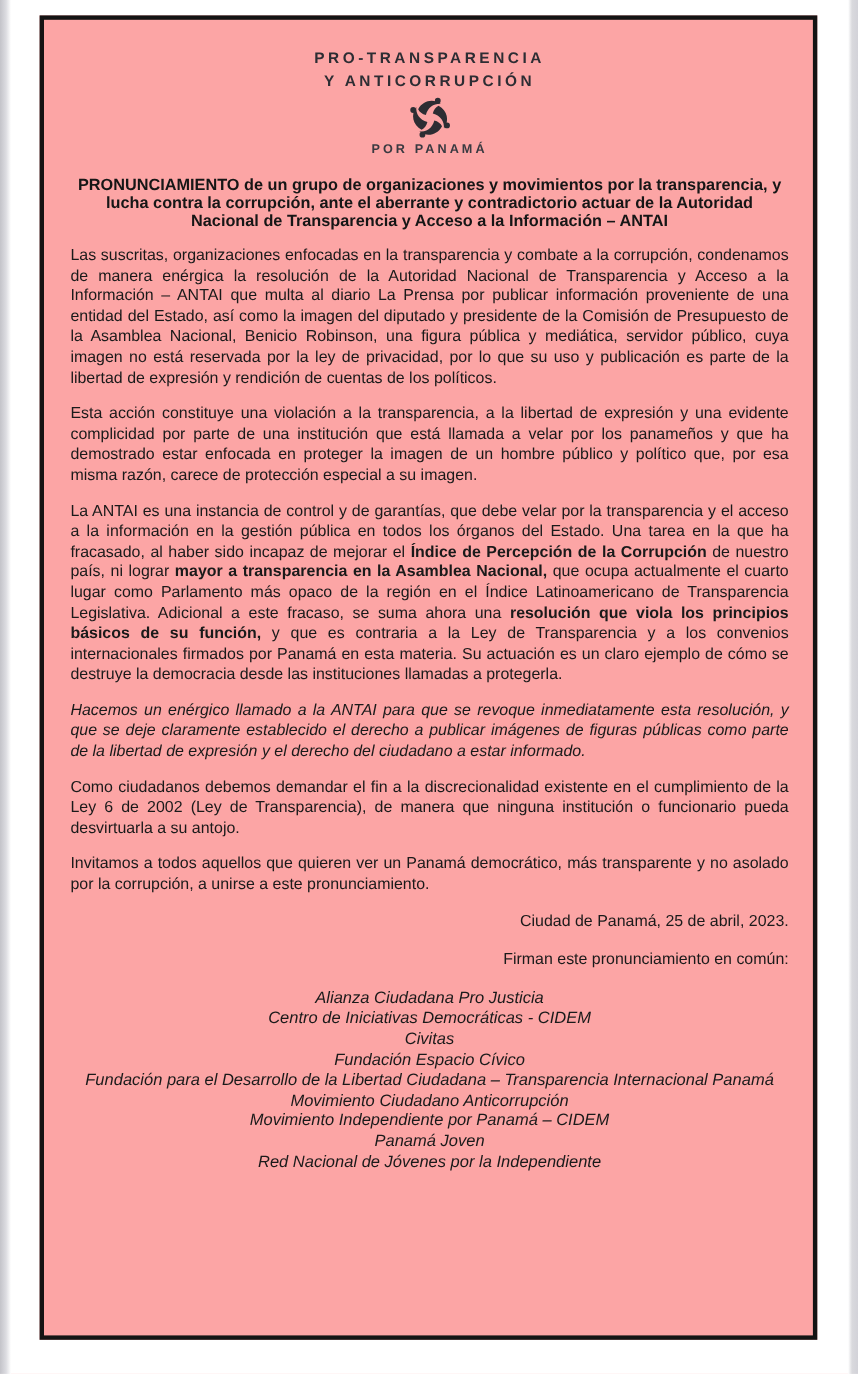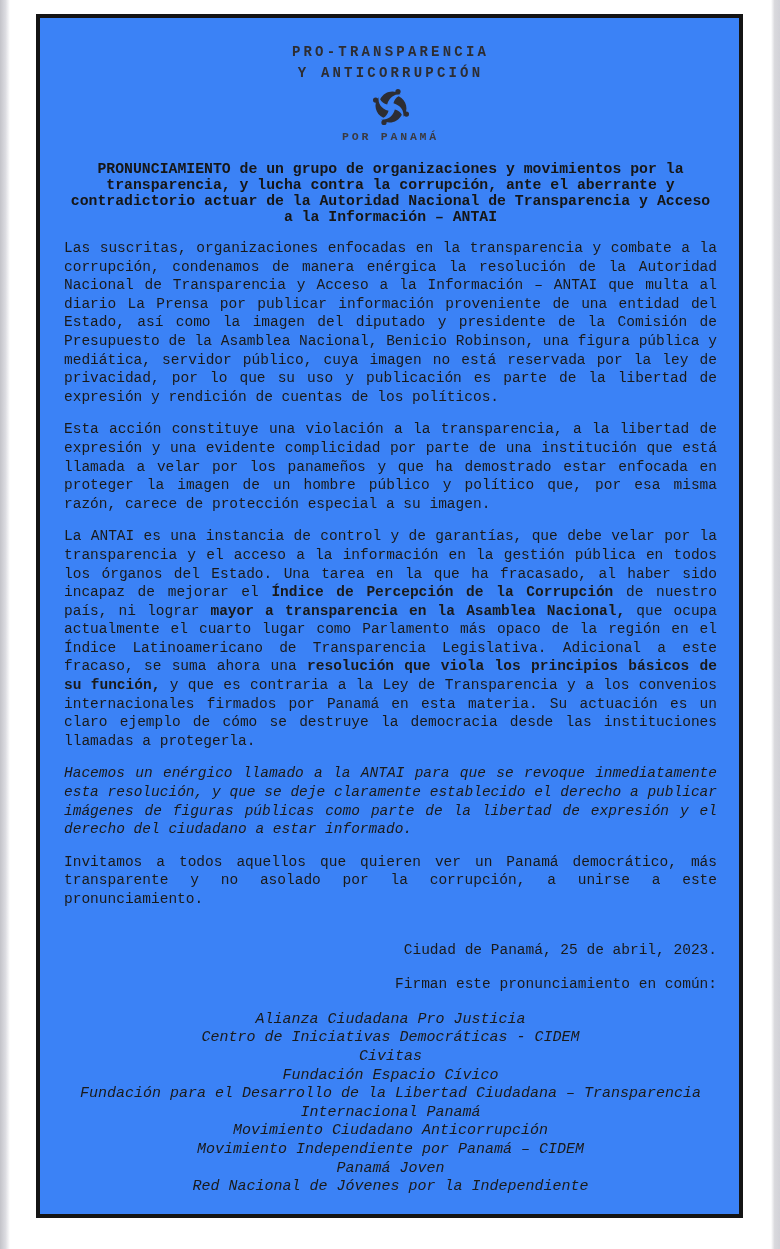--- a/index.html
+++ b/index.html
@@ -17,23 +17,22 @@
   }
   .edge-strip-right {
     position:absolute; right:0; top:0; bottom:0; width:9px;
     background:linear-gradient(to left,#d2d2d8 0%,#d9d9dd 60%,#ffffff 100%);
   }
   .sheet {
     position:absolute; left:36px; top:14px;
     width:707px; height:1204px;
     box-sizing:border-box;
     border:4px solid #141414;
-    background:#3b82f6;
+    background:#fca5a5;
     padding:24px 22px 0 24px;
-    font-family:Liberation Mono, monospace;
   }
   .org-name {
     text-align:center;
     font-weight:bold;
     font-size:14px;
     letter-spacing:3.2px;
     line-height:21px;
     color:#2d2d33;
   }
   .logo-wrap { text-align:center; margin:2px 0 2px; }
@@ -58,21 +57,21 @@
     font-size:14.5px;
     line-height:18.6px;
     text-align:justify;
     margin:14px 0 0;
   }
   .para.em { font-style:italic; }
   .date-line {
     font-size:14.5px;
     line-height:18.6px;
     text-align:right;
-    margin:32px 0 0;
+    margin:15px 0 0;
   }
   .firman-heading {
     font-size:14.5px;
     line-height:18.6px;
     text-align:right;
     margin:16px 0 0;
   }
   .signatories {
     margin:17px 0 0;
     text-align:center;
@@ -125,20 +124,21 @@
   <h1 class="doc-title">PRONUNCIAMIENTO de un grupo de organizaciones y movimientos por la transparencia, y lucha contra la corrupción, ante el aberrante y contradictorio actuar de la Autoridad Nacional de Transparencia y Acceso a la Información – ANTAI</h1>
 
   <p class="para">Las suscritas, organizaciones enfocadas en la transparencia y combate a la corrupción, condenamos de manera enérgica la resolución de la Autoridad Nacional de Transparencia y Acceso a la Información – ANTAI que multa al diario La Prensa por publicar información proveniente de una entidad del Estado, así como la imagen del diputado y presidente de la Comisión de Presupuesto de la Asamblea Nacional, Benicio Robinson, una figura pública y mediática, servidor público, cuya imagen no está reservada por la ley de privacidad, por lo que su uso y publicación es parte de la libertad de expresión y rendición de cuentas de los políticos.</p>
 
   <p class="para">Esta acción constituye una violación a la transparencia, a la libertad de expresión y una evidente complicidad por parte de una institución que está llamada a velar por los panameños y que ha demostrado estar enfocada en proteger la imagen de un hombre público y político que, por esa misma razón, carece de protección especial a su imagen.</p>
 
   <p class="para"><span>La ANTAI es una instancia de control y de garantías, que debe velar por la transparencia y el acceso a la información en la gestión pública en todos los órganos del Estado. Una tarea en la que ha fracasado, al haber sido incapaz de mejorar el </span><strong>Índice de Percepción de la Corrupción</strong><span> de nuestro país, ni lograr </span><strong>mayor a transparencia en la Asamblea Nacional,</strong><span> que ocupa actualmente el cuarto lugar como Parlamento más opaco de la región en el Índice Latinoamericano de Transparencia Legislativa. Adicional a este fracaso, se suma ahora una </span><strong>resolución que viola los principios básicos de su función,</strong><span> y que es contraria a la Ley de Transparencia y a los convenios internacionales firmados por Panamá en esta materia. Su actuación es un claro ejemplo de cómo se destruye la democracia desde las instituciones llamadas a protegerla.</span></p>
 
   <p class="para em">Hacemos un enérgico llamado a la ANTAI para que se revoque inmediatamente esta resolución, y que se deje claramente establecido el derecho a publicar imágenes de figuras públicas como parte de la libertad de expresión y el derecho del ciudadano a estar informado.</p>
 
+  <p class="para">Como ciudadanos debemos demandar el fin a la discrecionalidad existente en el cumplimiento de la Ley 6 de 2002 (Ley de Transparencia), de manera que ninguna institución o funcionario pueda desvirtuarla a su antojo.</p>
 
   <p class="para">Invitamos a todos aquellos que quieren ver un Panamá democrático, más transparente y no asolado por la corrupción, a unirse a este pronunciamiento.</p>
 
   <p class="date-line">Ciudad de Panamá, 25 de abril, 2023.</p>
 
   <p class="firman-heading">Firman este pronunciamiento en común:</p>
 
   <div class="signatories">
     <div>Alianza Ciudadana Pro Justicia</div>
     <div>Centro de Iniciativas Democráticas - CIDEM</div>

